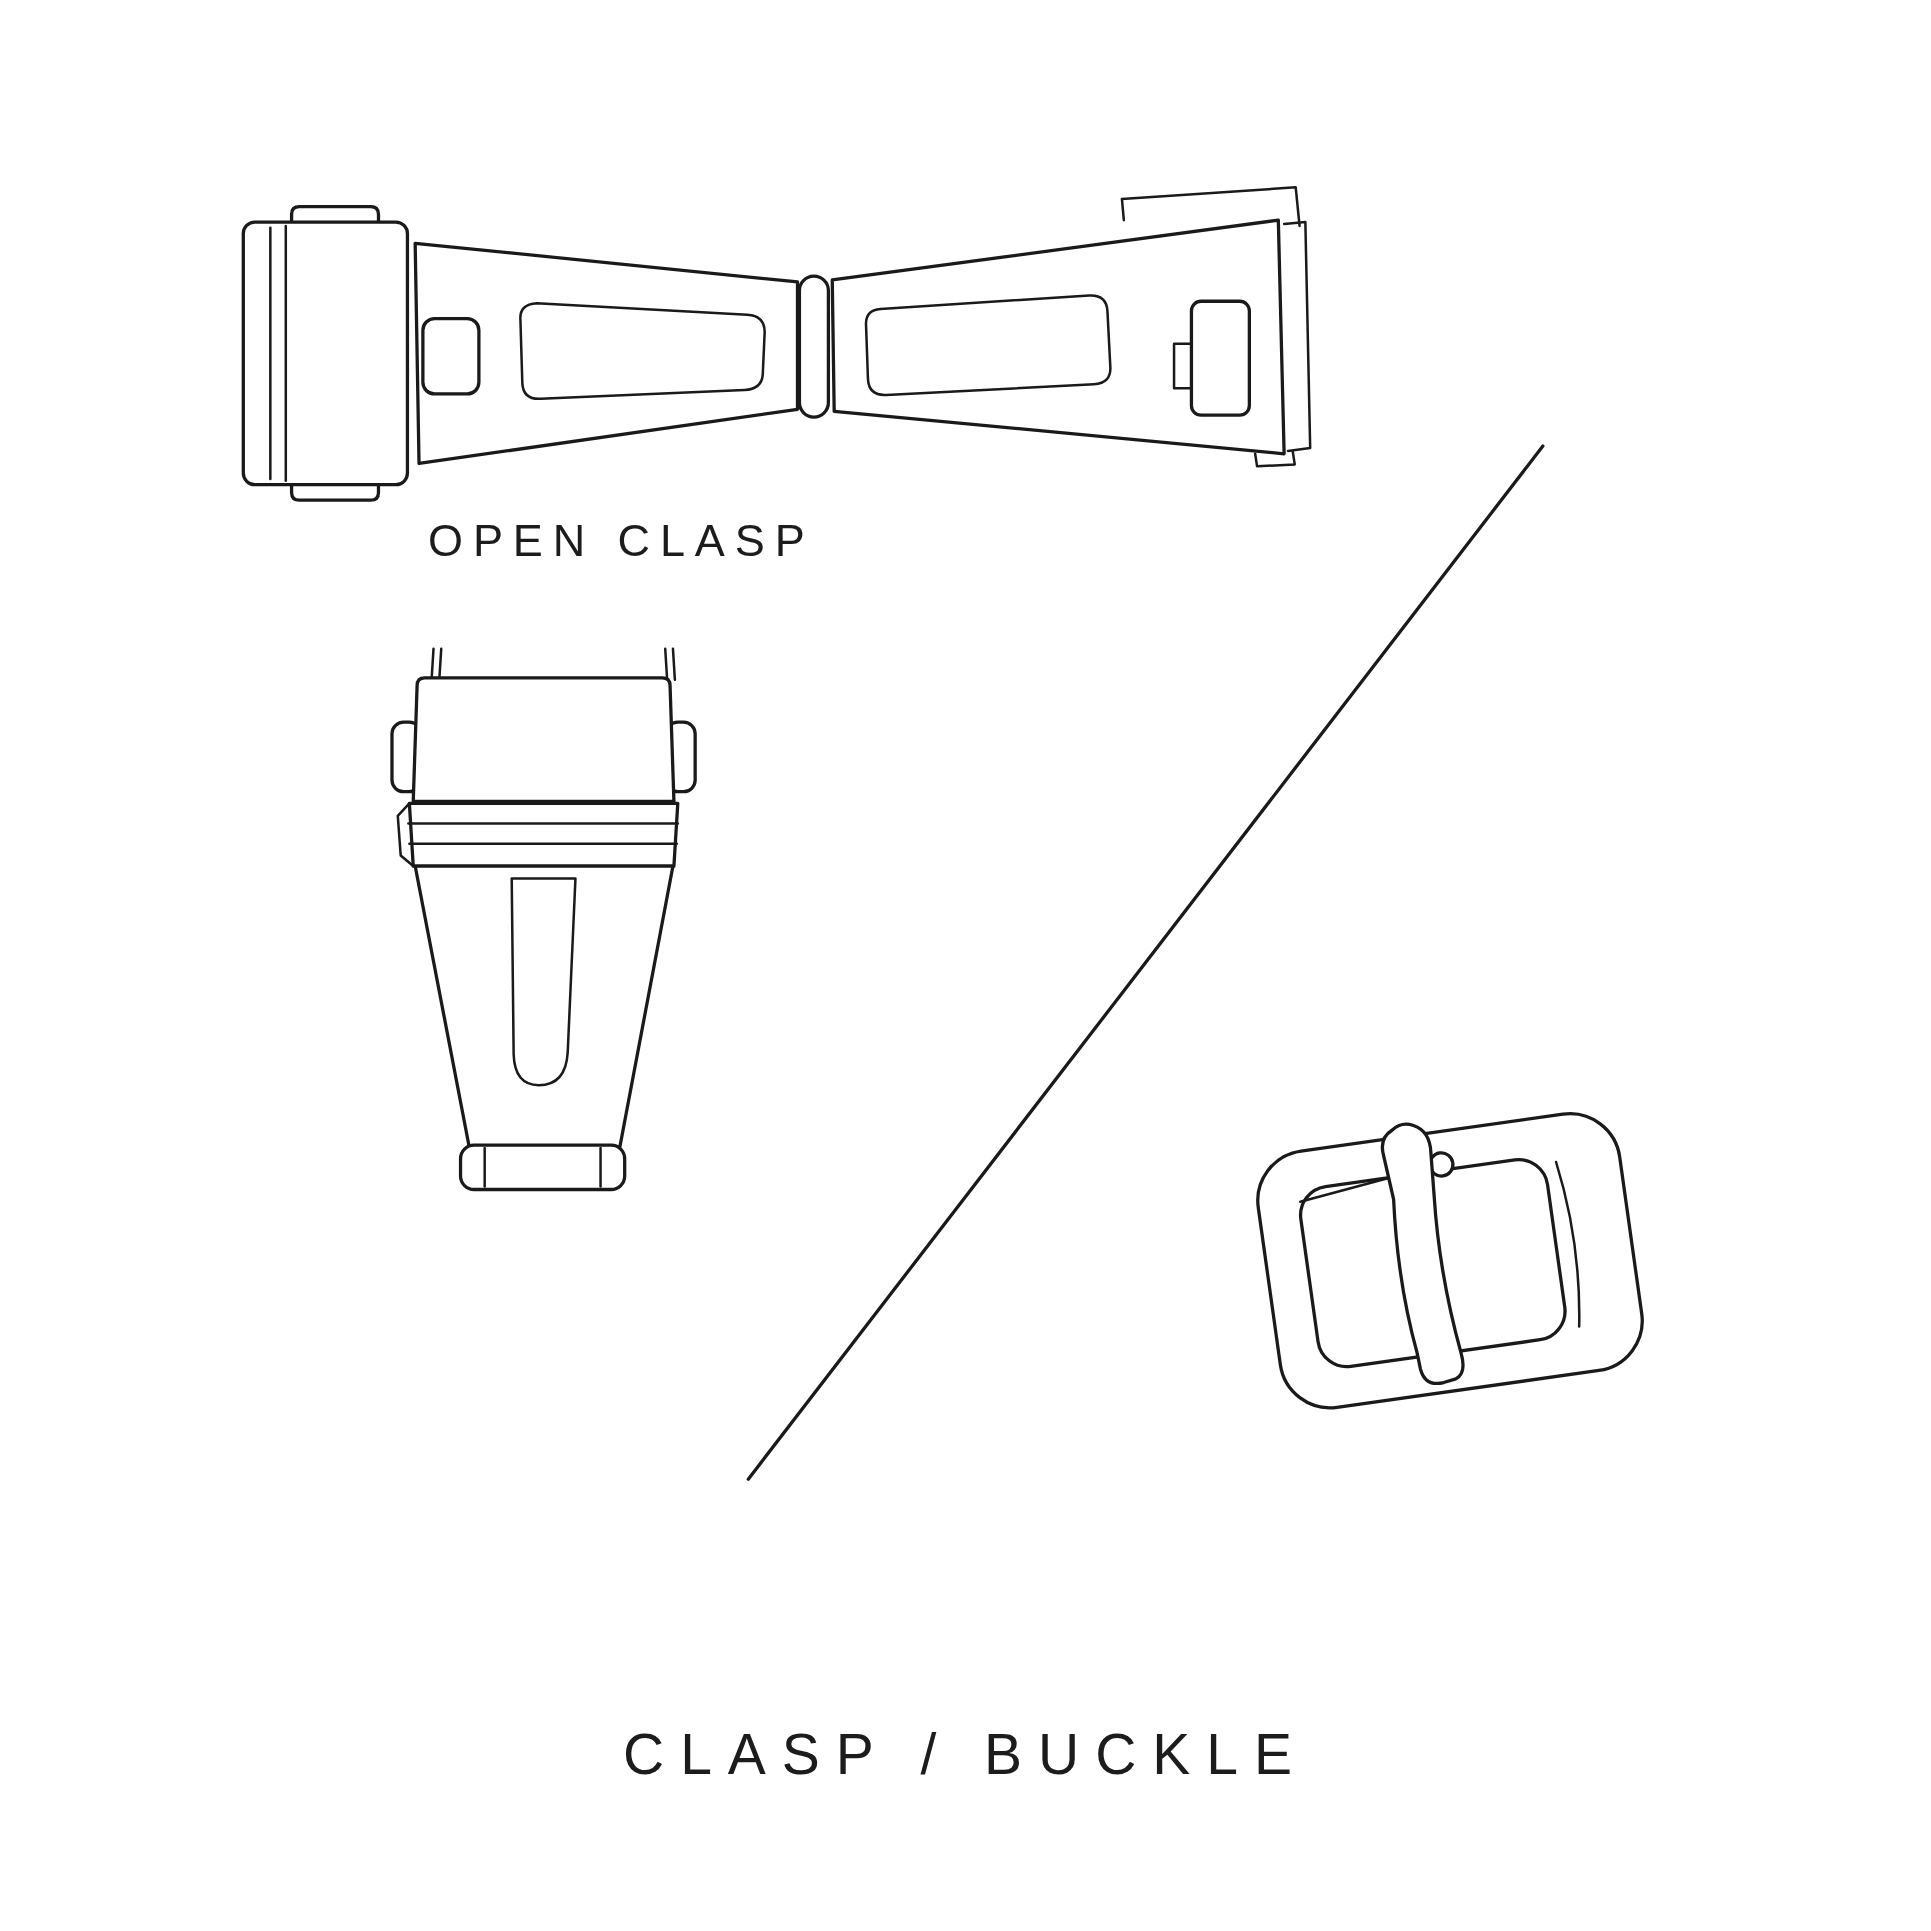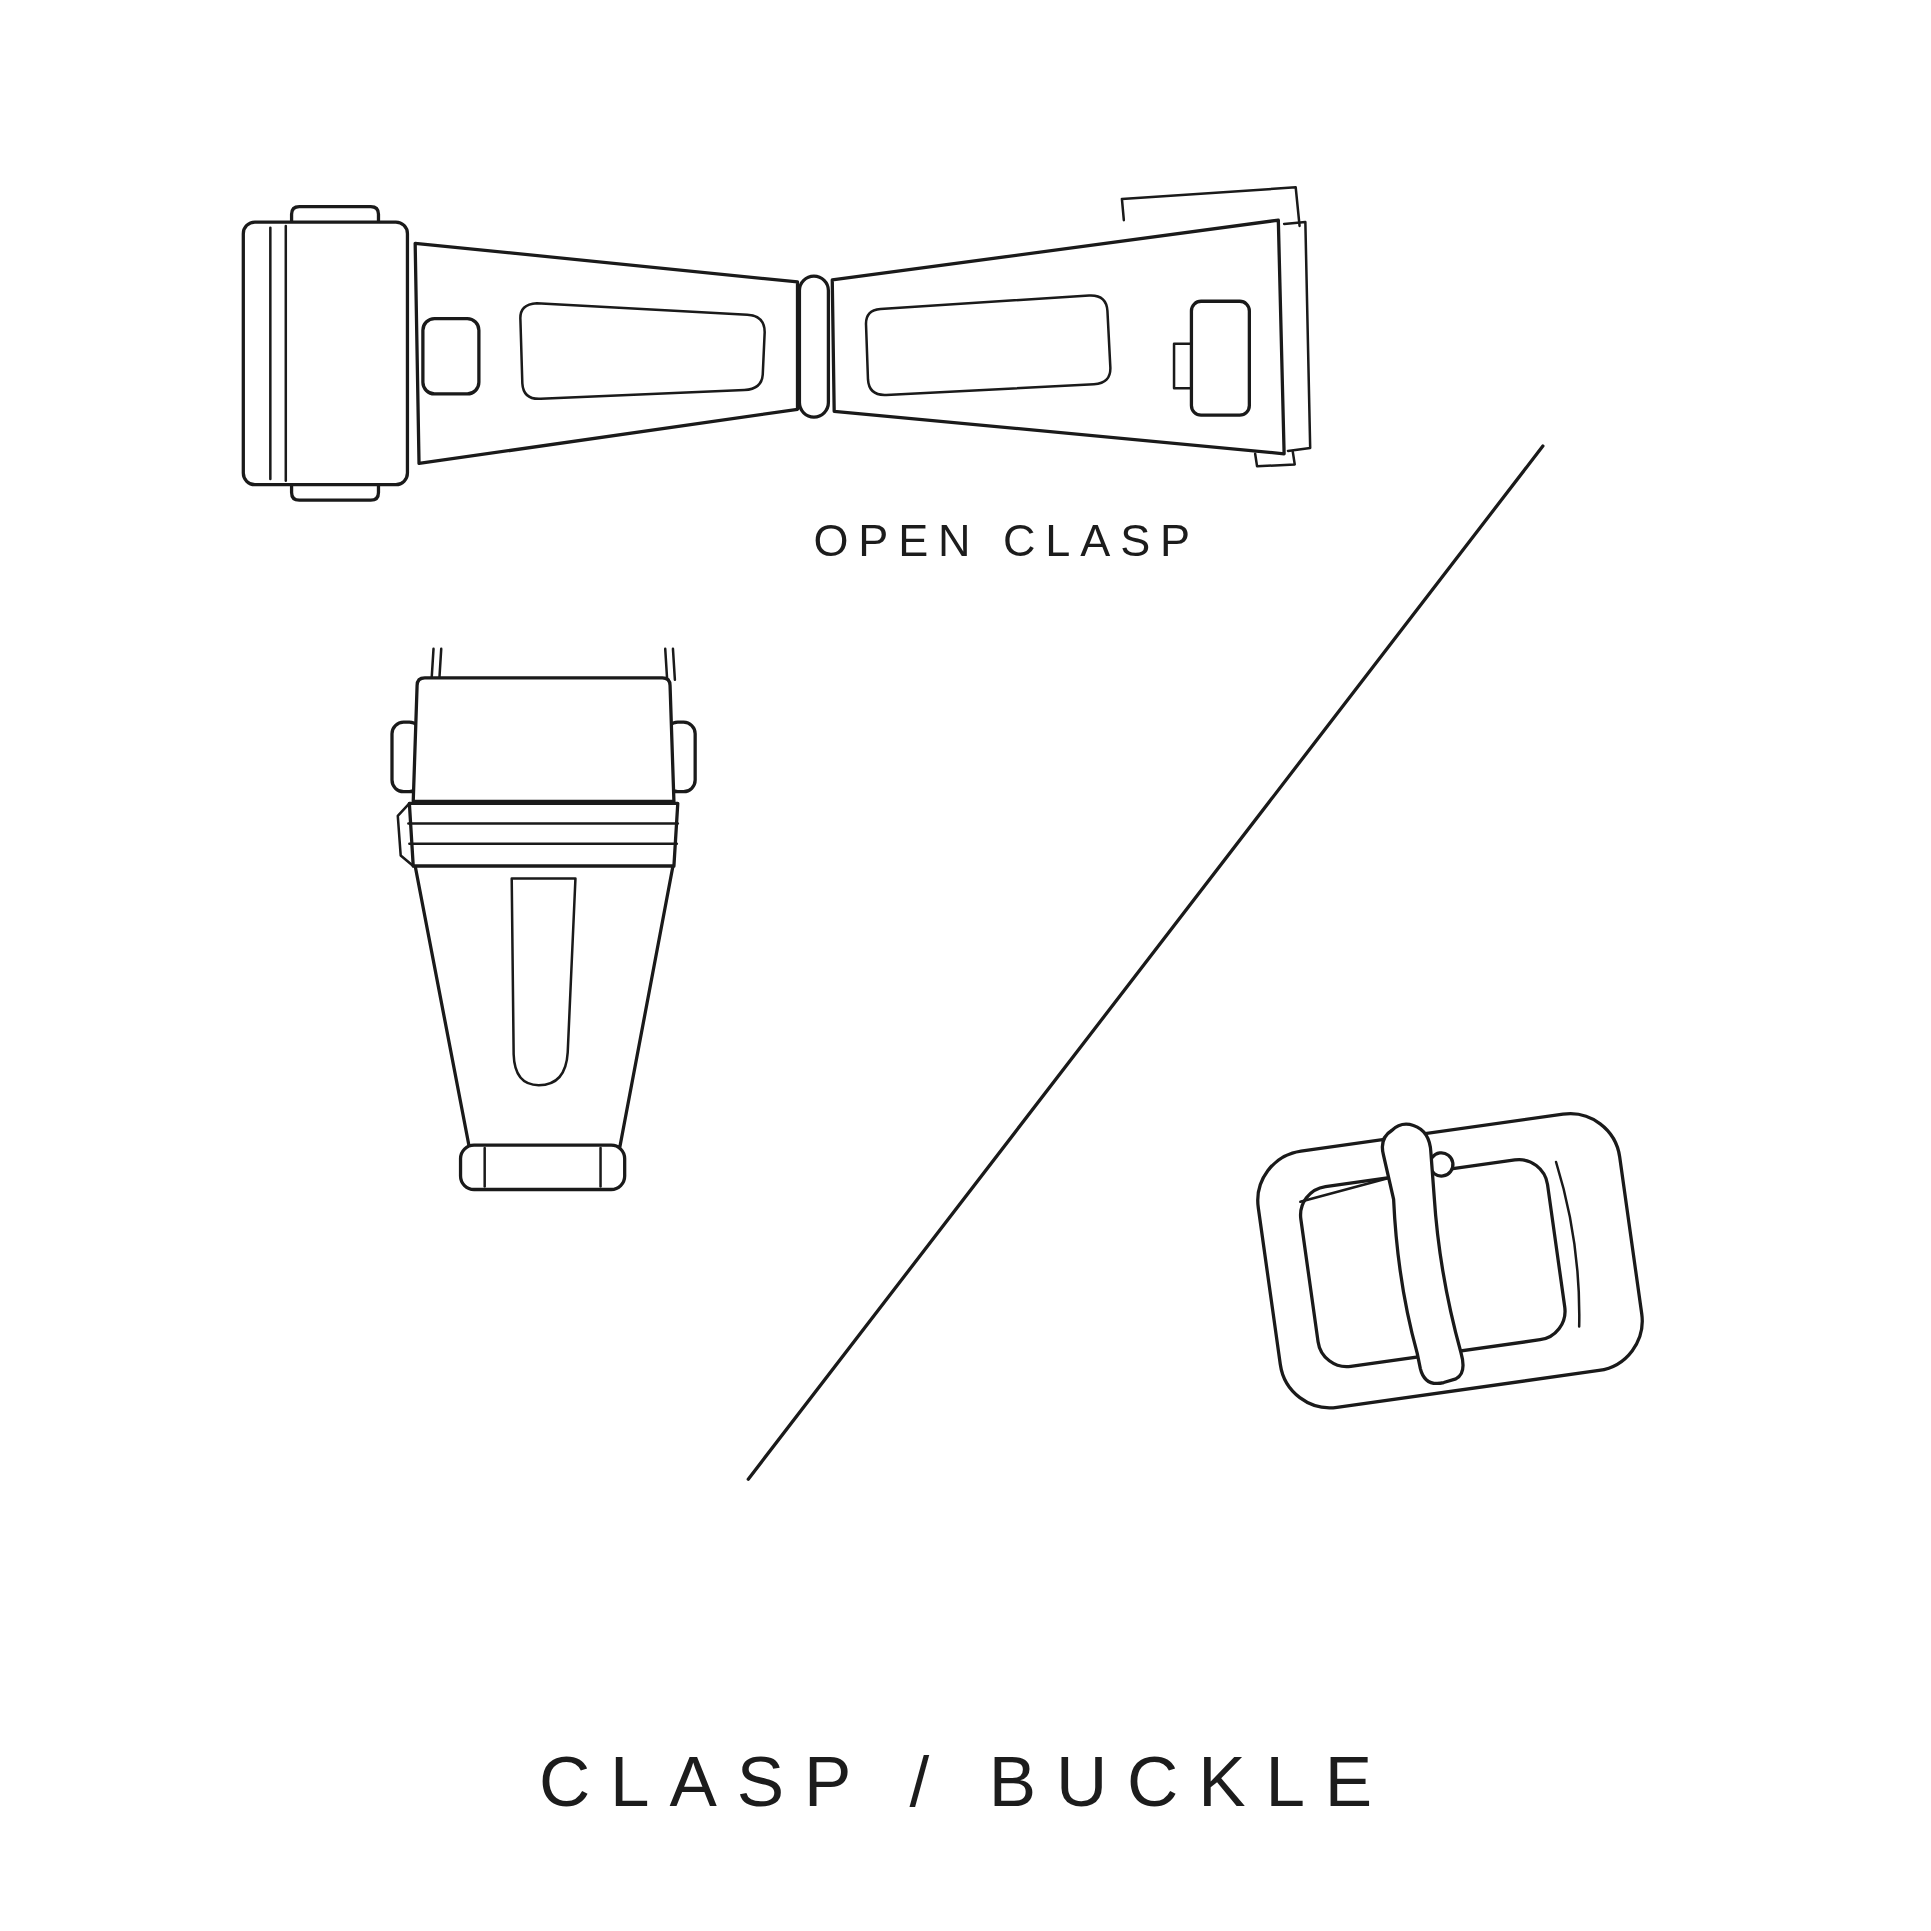--- a/index.html
+++ b/index.html
@@ -47,36 +47,35 @@
     stroke-width: 2.6;
     stroke-linejoin: round;
     stroke-linecap: round;
   }
   .caption {
     position: absolute;
     color: var(--text);
     font-weight: 400;
     font-size: 45px;
     letter-spacing: 0.22em;
-    text-align: right;
+    text-align: left;
     white-space: nowrap;
   }
   .caption.open-clasp { left: 428px; top: 515px; width: 772px; }
   .caption.closed     { left: 150px; top: 1248px; width: 772px; }
   .title {
     position: absolute;
     left: 0; top: 1721px;
     width: 1931px;
     text-align: center;
     color: var(--text);
     font-weight: 400;
-    font-size: 71px;
+    font-size: 57px;
     letter-spacing: 0.28em;
     white-space: nowrap;
-    margin-top: 20px;
   }
 </style>
 </head>
 <body>
 
 <div class="canvas">
 
   <svg class="art" viewBox="0 0 2000 2000" aria-hidden="true">
 
     <g>

